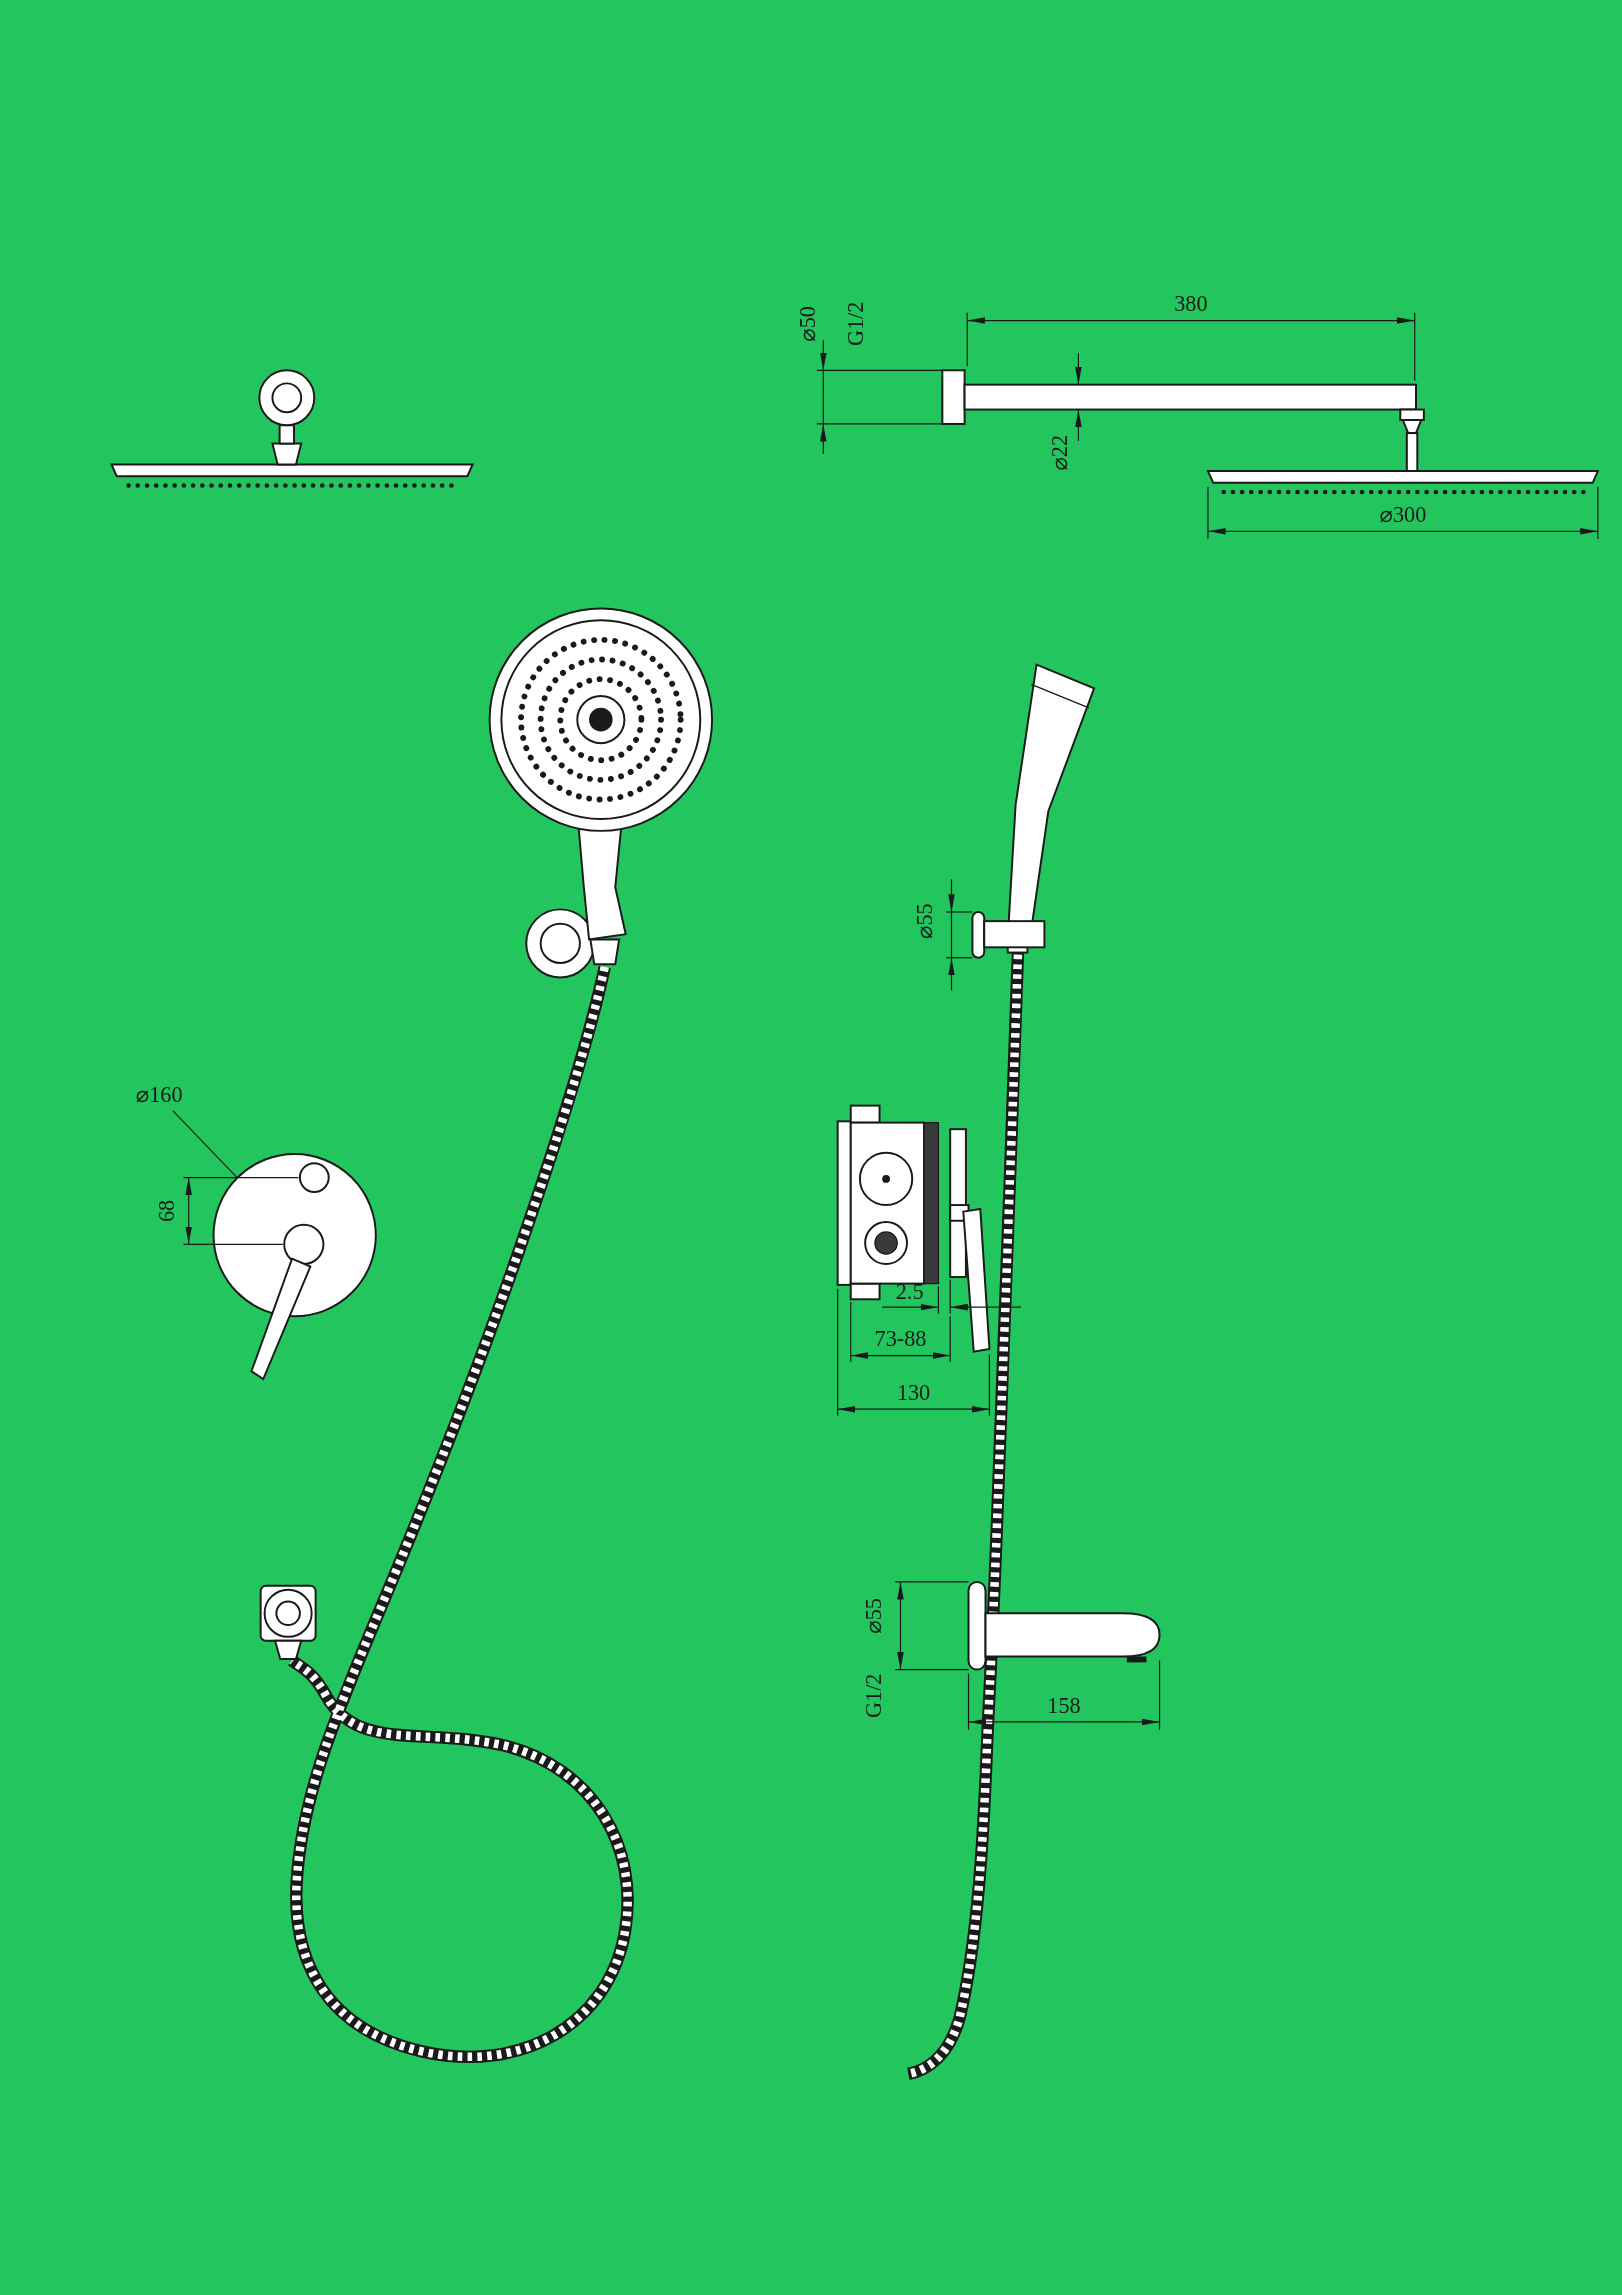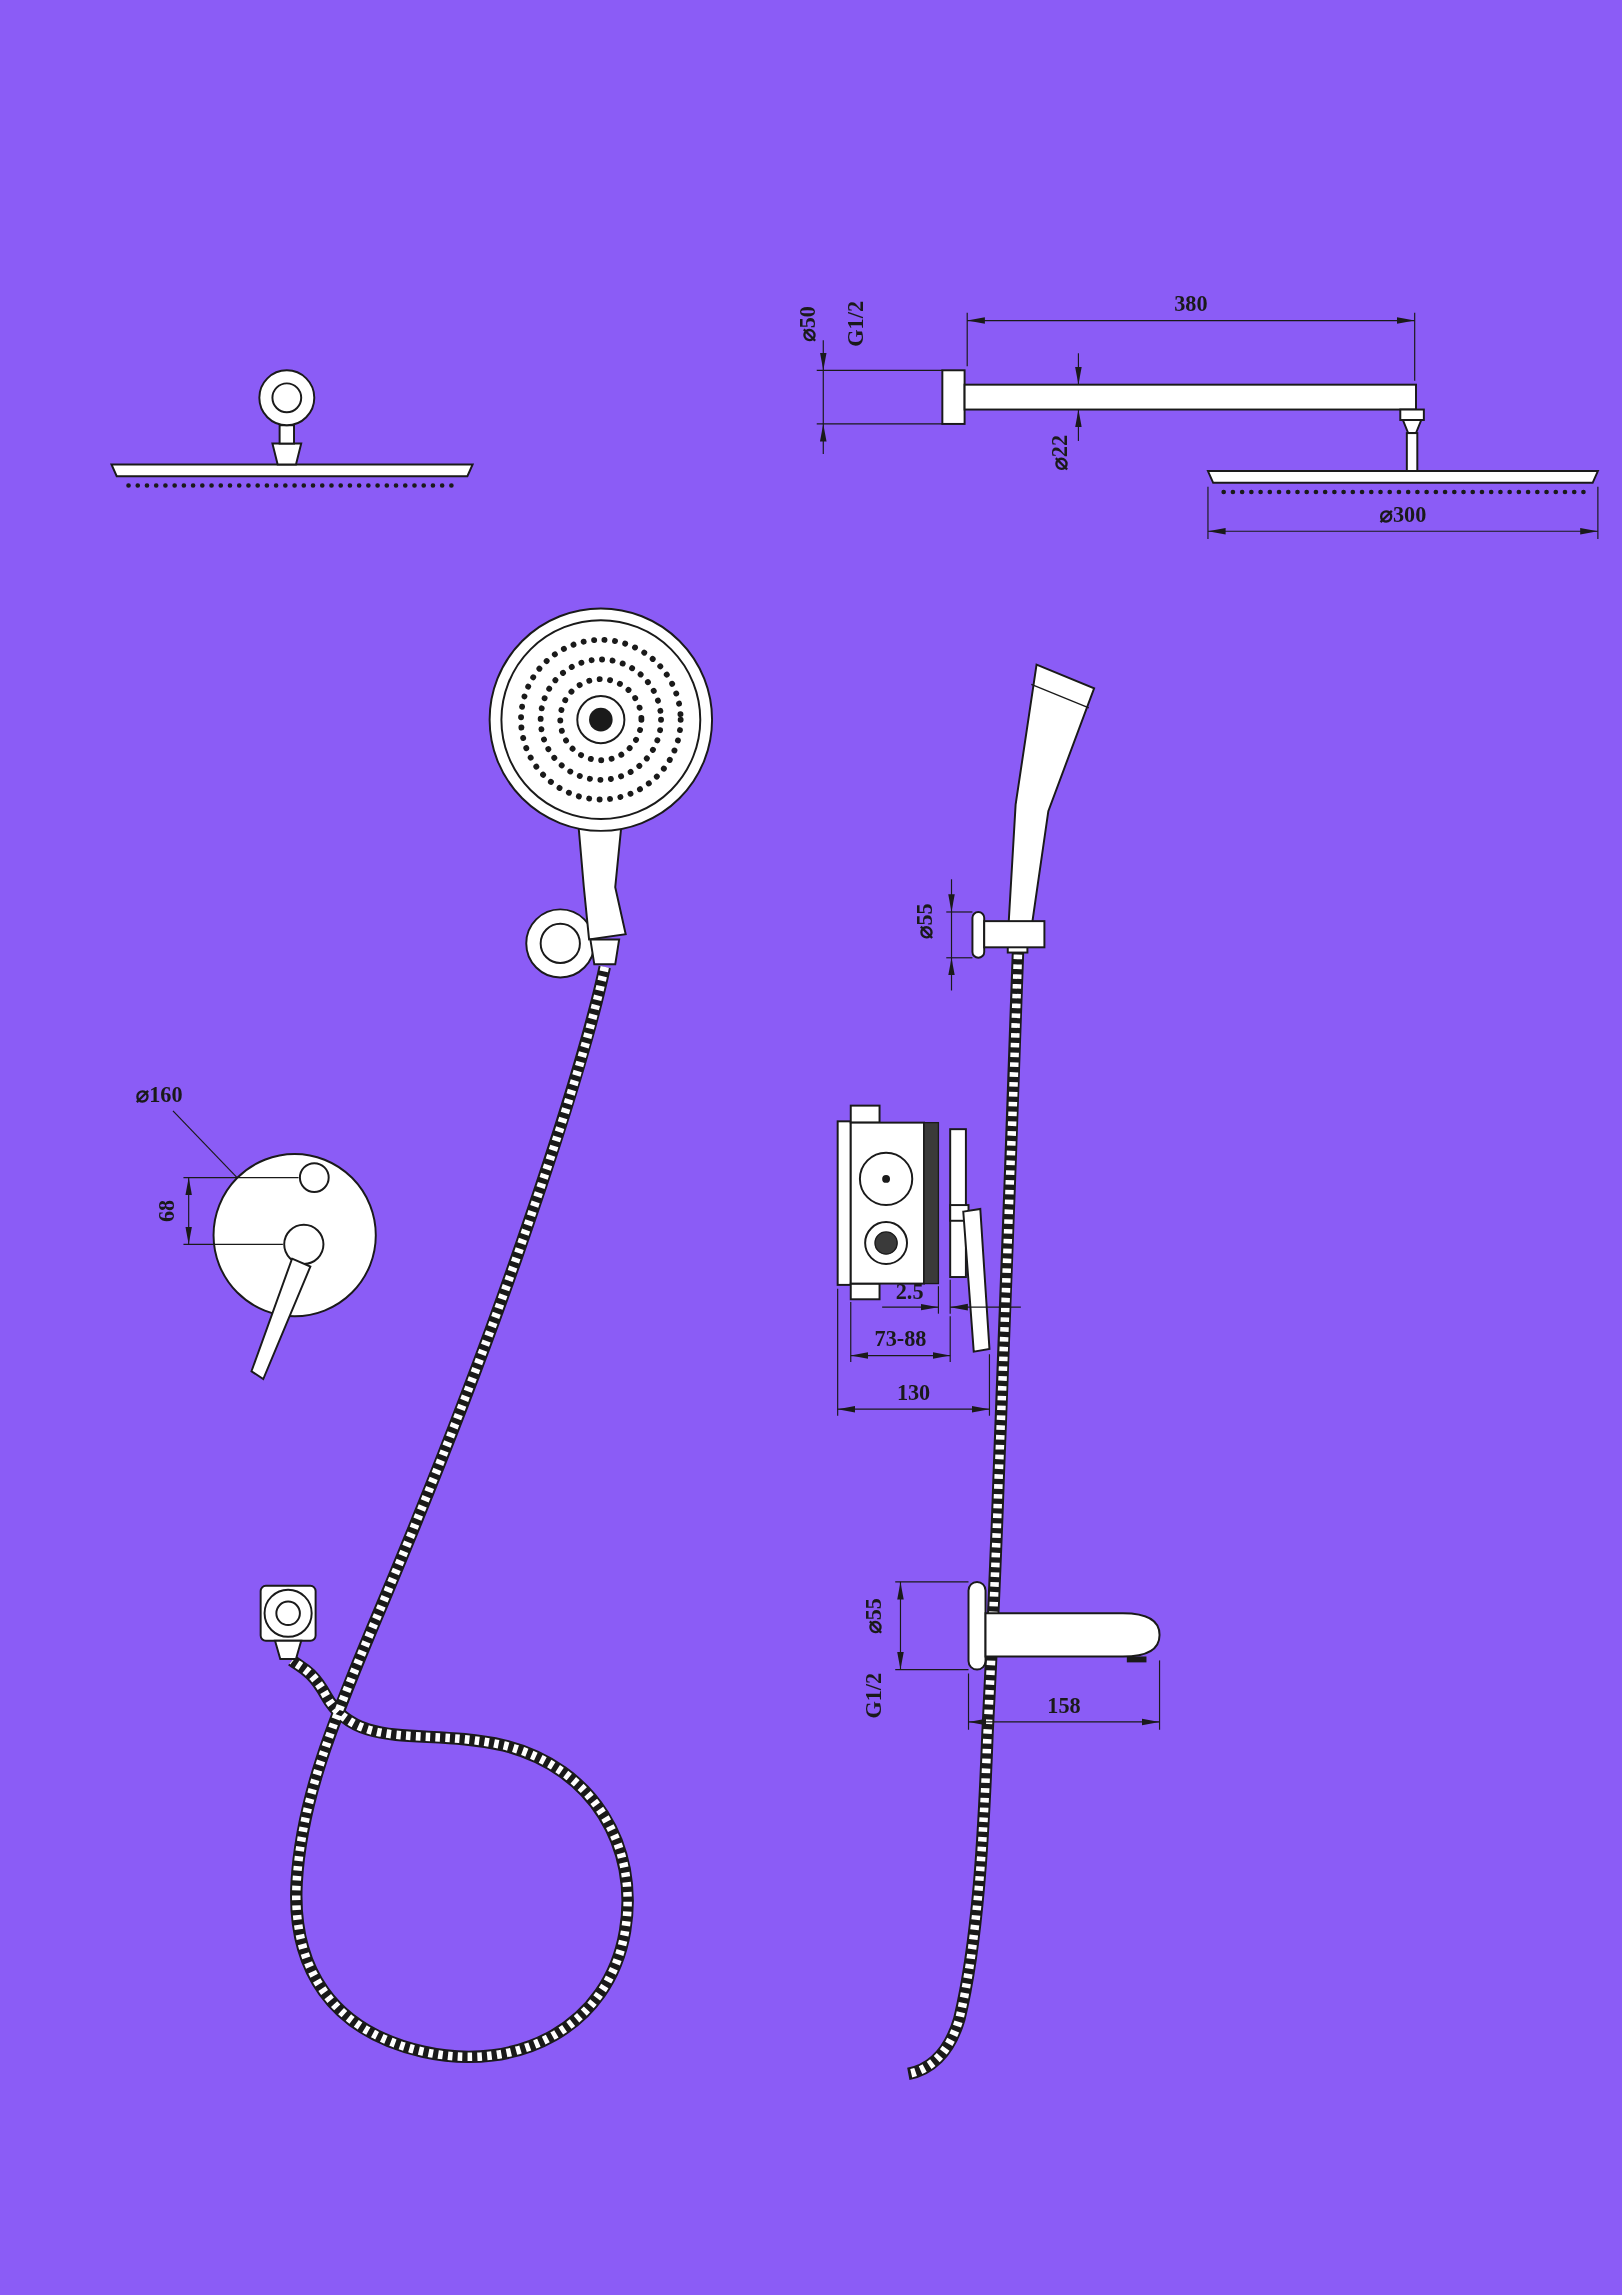--- a/index.html
+++ b/index.html
@@ -1,16 +1,16 @@
 <!DOCTYPE html>
 <html style="font-size:10.5px"><head>
 <meta charset="utf-8">
 <style>
   html,body { margin:0; padding:0; background:#ffffff; }
-  .sheet { position:relative; width:1623px; height:2295px; background:#8b5cf6;font-weight:bold; }
+  .sheet { position:relative; width:1623px; height:2295px; background:#22c55e; }
   svg { display:block; }
   text { font-family:"Liberation Serif", serif; font-size:34px; fill:#1a1a1a; }
   .obj   { stroke:#1a1a1a; stroke-width:3;   fill:#ffffff; }
   .objn  { stroke:#1a1a1a; stroke-width:3;   fill:none; }
   .thin  { stroke:#1a1a1a; stroke-width:2;   fill:none; }
   .dim   { stroke:#1a1a1a; stroke-width:1.8; fill:none; }
   .dark  { stroke:#1a1a1a; stroke-width:2;   fill:#3a3a3a; }
   .fillk { stroke:none; fill:#1a1a1a; }
   .dots  { stroke:#1a1a1a; stroke-width:7; stroke-dasharray:0.1 14; stroke-linecap:round; fill:none; }
   .dots2 { stroke:#1a1a1a; stroke-width:9; stroke-dasharray:0.1 16; stroke-linecap:round; fill:none; }

